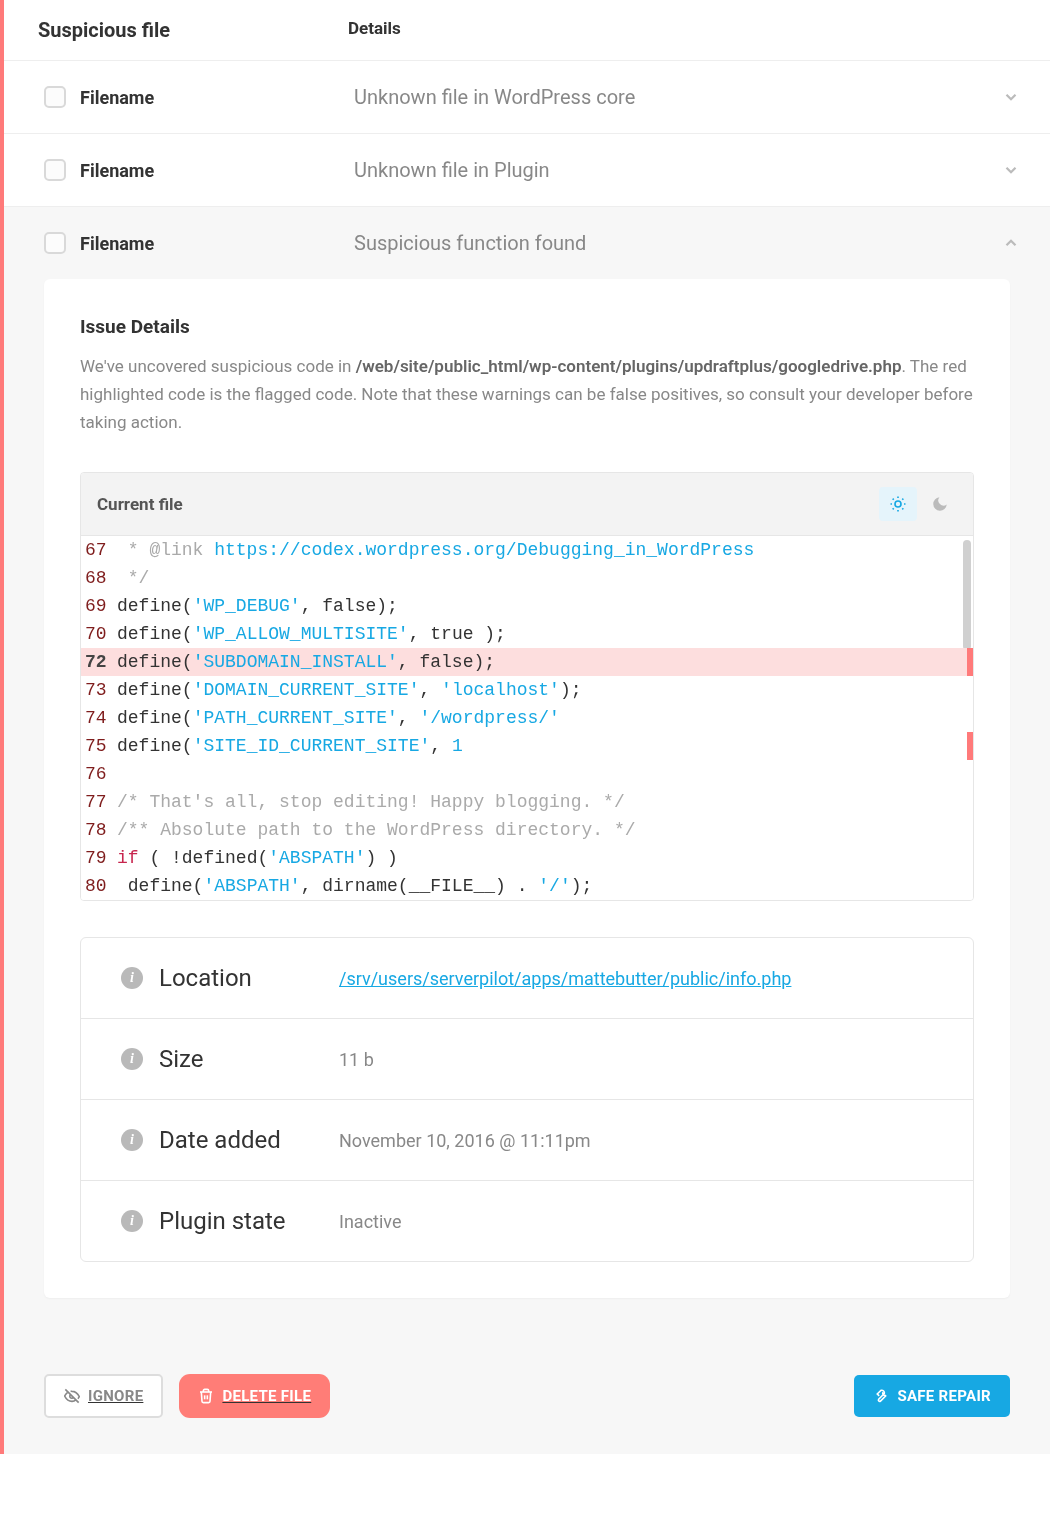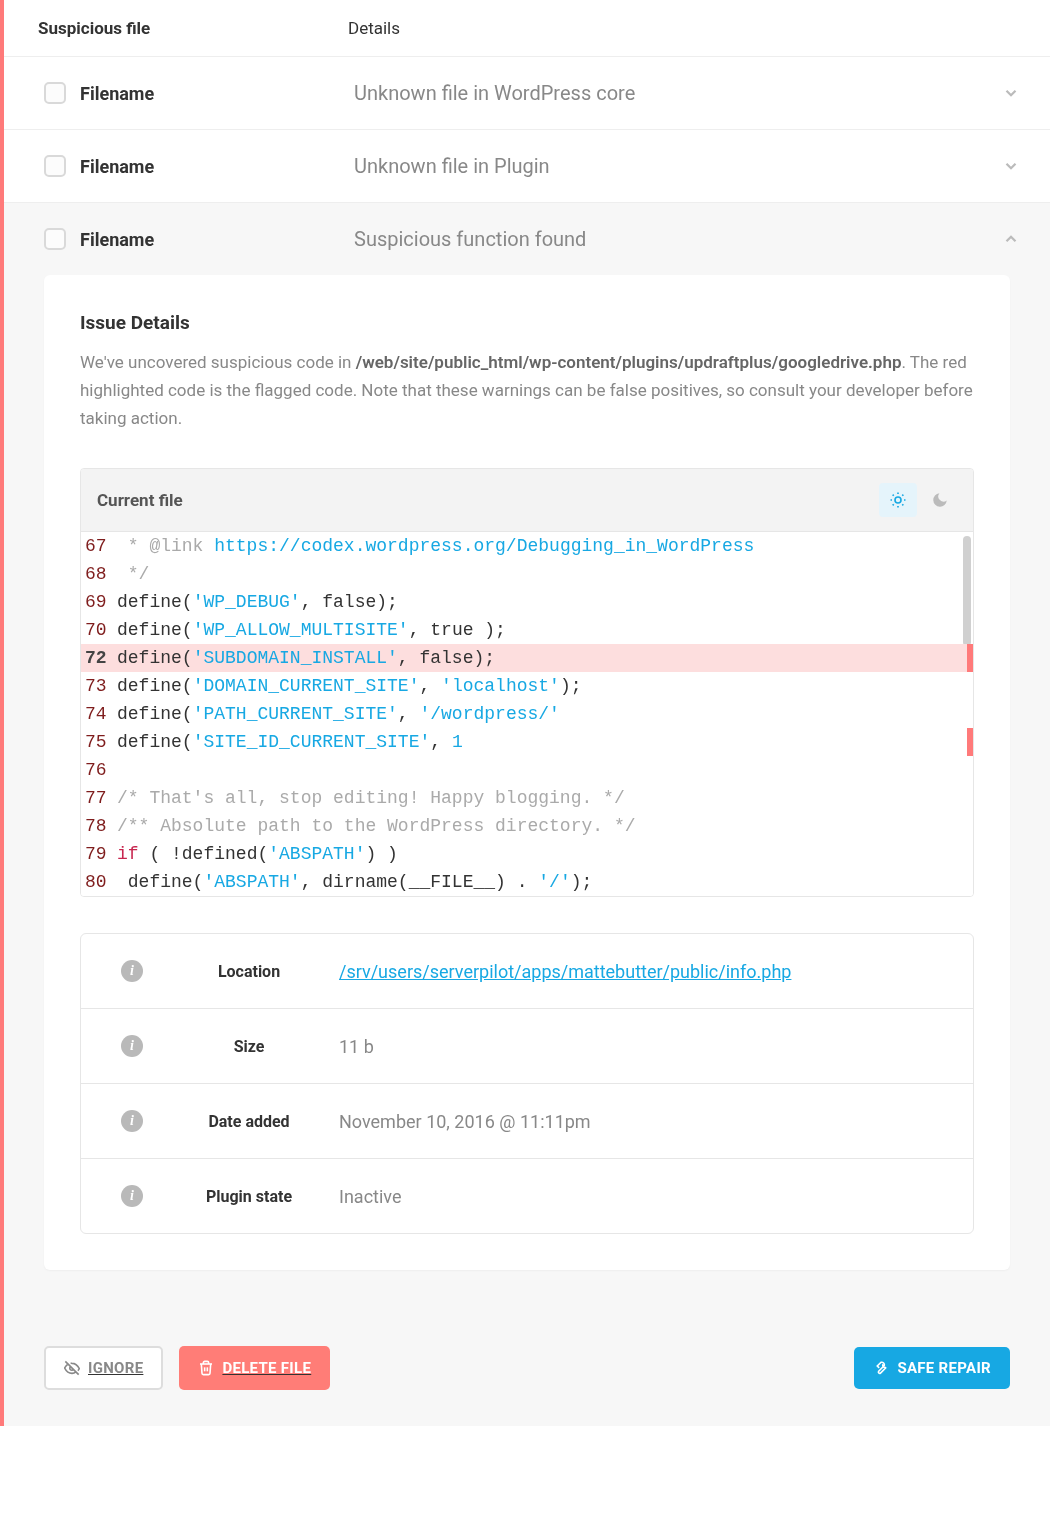--- a/index.html
+++ b/index.html
@@ -1,21 +1,21 @@
 <!DOCTYPE html>
 <html><head>
 <meta charset="utf-8">
 <style>
 * { box-sizing: border-box; margin: 0; padding: 0; }
 body { font-family: -apple-system, BlinkMacSystemFont, "Segoe UI", Roboto, Helvetica, Arial, sans-serif; background: #fff; color: #333; width: 1050px; }
 .container { border-left: 4px solid #ff7a7a; }
 
 .header-row { display: flex; padding: 18px 28px 18px 34px; border-bottom: 1px solid #eee; background:#fff; }
-.header-row .col-file { width: 310px; font-weight: 700; font-size: 17px; color: #333; }
-.header-row .col-details { font-weight: 400; font-size: 17px; color: #333; }
+.header-row .col-file { width: 310px; font-weight: 700; font-size: 20px; color: #333; }
+.header-row .col-details { font-weight: 700; font-size: 17px; color: #333; }
 
 .file-row { display: flex; align-items: center; padding: 24px 28px 24px 40px; border-bottom: 1px solid #eee; cursor: pointer; }
 .file-row.expanded { background: #f7f7f7; border-bottom: none; }
 .file-row .checkbox { width: 22px; height: 22px; border: 2px solid #d9d9d9; border-radius: 5px; background:#fcfcfc; margin-right: 14px; flex-shrink: 0; }
 .file-row .filename { width: 274px; font-weight: 700; font-size: 18px; color: #333; }
 .file-row .details { flex: 1; font-size: 20px; color: #888; font-weight: 400; }
 .file-row .chevron { width: 22px; color: #bbb; display:flex; align-items:center; justify-content:center; }
 
 .expand { background: #f7f7f7; padding: 0 40px 40px 40px; }
 .panel { background: #fff; border-radius: 6px; padding: 36px; box-shadow: 0 1px 2px rgba(0,0,0,0.04); }
@@ -40,29 +40,29 @@
 .code .kw-str { color:#17a8e3;text-align:center; }
 .code .kw-num { color:#17a8e3; }
 .code .link { color:#17a8e3; }
 .code .cmt { color:#aaa; }
 .code .kw-if { color:#c7254e; }
 
 .info-table { border:1px solid #e6e6e6; border-radius:6px; }
 .info-row { display:flex; align-items:center; padding: 26px 40px; border-bottom:1px solid #e6e6e6; }
 .info-row:last-child { border-bottom:none; }
 .info-row .icon { width:22px; height:22px; border-radius:50%; background:#b9b9b9; color:#fff; display:flex; align-items:center; justify-content:center; font-family: Georgia, serif; font-style: italic; font-weight:700; font-size:14px; margin-right:16px; flex-shrink:0; }
-.info-row .label { width: 180px; font-weight:700; font-size:16px; color:#333;text-align:center; }
+.info-row .label { width: 180px; font-weight:400; font-size:24px; color:#333; }
 .info-row .value { font-size:18px; color:#888; }
 .info-row .value.link { color:#17a8e3;text-decoration:underline; }
 
 .actions { display:flex; align-items:center; justify-content:space-between; padding: 36px 40px; background:#f7f7f7; }
 .actions .left { display:flex; gap:16px;text-decoration:underline; }
 .btn { display:inline-flex; align-items:center; gap:8px; padding: 11px 18px; border-radius:5px; font-weight:700; font-size:15px; cursor:pointer; border:1px solid transparent; letter-spacing: 0.3px; }
 .btn-ghost { background:#fff; border:2px solid #ddd; color:#888; }
-.btn-delete { background:#ff7d77; color:#fff; }
+.btn-delete { background:#ff7d77; color:#fff;border-radius:11px; }
 .btn-repair { background:#17a8e3; color:#fff; }
 .btn svg { width: 16px; height:16px; }
 
 .scrollbar-track { position:absolute; right:2px; top:4px; bottom:4px; width:8px; }
 .scrollbar-thumb { position:absolute; right:0; top:0; width:8px; height:110px; background:#d0d0d0; border-radius:4px; }
 </style>
 </head>
 <body>
 
 <div class="container">

